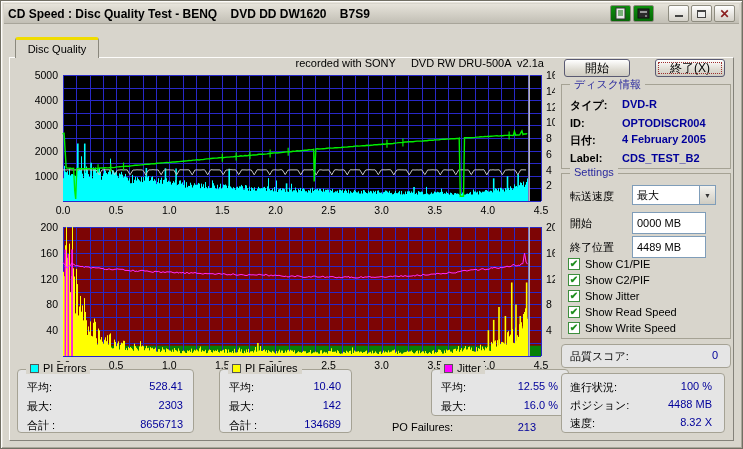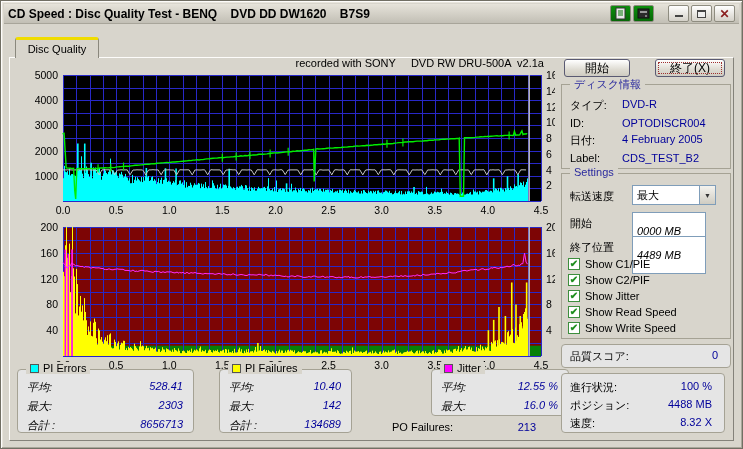--- a/index.html
+++ b/index.html
@@ -49,21 +49,21 @@
   #svg-bottom{ left:14px; top:218px; }
 
   .statbox{
     position:absolute; z-index:2; border:1px solid #a5a294; border-radius:4px; background:#e5e5e5;
   }
   .statbox .legend{
     position:absolute; top:-8px; left:8px; background:#d8d5cc; padding:0 4px;
     font-size:11px; color:#000; display:flex; align-items:center; gap:4px;
   }
   .swatch{ width:9px; height:9px; border:1px solid #555; display:inline-block; }
-  .srow{ display:flex; justify-content:space-between; font-size:11px; padding:0 10px 0 9px; margin-top:4px;font-style:italic; }
+  .srow{ display:flex; justify-content:space-between; font-size:11px; padding:0 10px 0 9px; margin-top:4px; }
   .srow .lab{ color:#000; }
   .srow .val{ color:#00009a; }
   .statbox .rows{ padding-top:6px; }
 
   .po-row{
     position:absolute; z-index:2; display:flex; justify-content:space-between;
     font-size:11px; padding:0 10px 0 9px;
   }
   .po-row .val{ color:#00009a; }
 
@@ -79,26 +79,26 @@
   .groupbox{
     position:absolute; z-index:2; border:1px solid #a5a294; border-radius:0; background:#d8d5cc;
   }
   .groupbox .gtitle{
     position:absolute; top:-8px; left:8px; background:#d8d5cc; padding:0 4px;
     font-size:11px; color:#2a2a9e;
   }
   .inforow{ display:flex; font-size:11px; margin-top:4px; padding-left:8px; }
   .inforow .lab{ width:52px; color:#000; }
   .inforow .val{ color:#00009a; }
-  .info-rows{ padding-top:9px; }
+  .info-rows{ padding-top:9px;font-weight:bold; }
 
   .setrow-label{ position:absolute; font-size:11px; color:#000; }
   .field{
     position:absolute; background:#fff; border:1px solid #7f9db9;
-    font-size:11px; color:#000; padding:18px 4px; display:flex; align-items:center;font-style:italic;
+    font-size:11px; color:#000; padding:10px 4px; display:flex; align-items:center;
   }
   .combo{ position:absolute; background:#fff; border:1px solid #7f9db9; display:flex; font-size:11px; }
   .combo .ctext{ flex:1; padding:2px 4px; color:#000; }
   .combo .cbtn{
     width:16px; border-left:1px solid #7f9db9; background:linear-gradient(#f4f3ef,#cfccc2);
     display:flex; align-items:center; justify-content:center; font-size:7px; color:#333;
   }
   .checkrow{ position:absolute; display:flex; align-items:center; gap:5px; font-size:11px; color:#000; }
   .checkbox{
     width:12px; height:12px; background:#fff; border:1px solid #3d8e3d;

